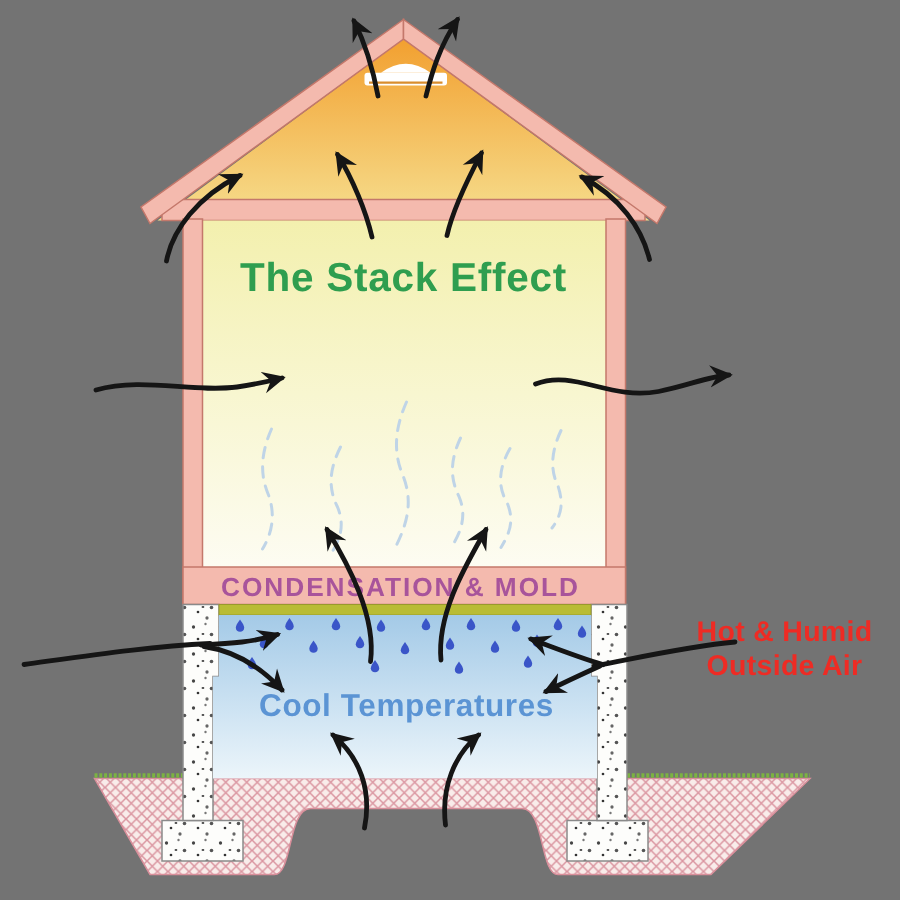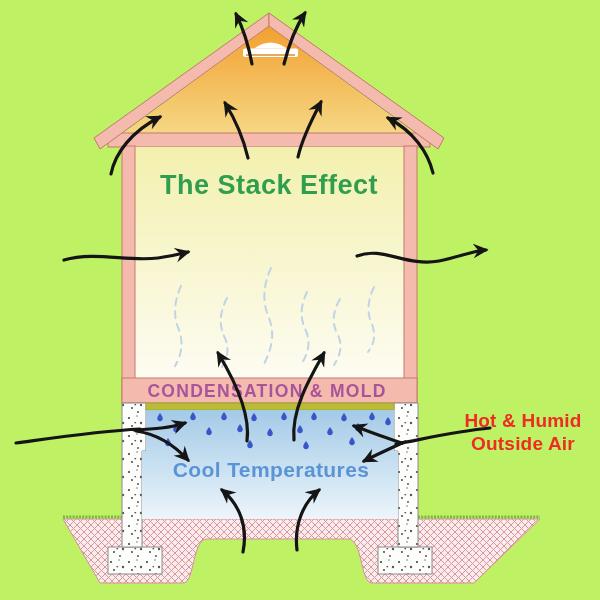--- a/index.html
+++ b/index.html
@@ -1,16 +1,16 @@
 <!DOCTYPE html>
 <html><head>
 <meta charset="utf-8">
 <style>
   html,body{margin:0;padding:0;background:#fff;}
-  .stage{position:relative;width:600px;height:600px;background:#bef264;overflow:hidden;
+  .stage{position:relative;width:600px;height:600px;background:#737373;overflow:hidden;
          font-family:"Liberation Sans",sans-serif;text-align:center;}
   svg{display:block;}
   text{font-family:"Liberation Sans",sans-serif;font-weight:bold;}
   .title-text{font-size:27px;letter-spacing:.5px;}
   .cond-text{font-size:17.5px;letter-spacing:1.3px;}
   .cool-text{font-size:21px;letter-spacing:.4px;}
   .hot-text{font-size:19px;letter-spacing:.2px;}
   .arrow{fill:none;stroke:#151515;stroke-width:3.2;stroke-linecap:round;}
   .wave{fill:none;stroke:#BFD4E7;stroke-width:2;stroke-dasharray:7 6;stroke-linecap:round;}
   .pinkwood{fill:#F4BAAE;stroke:#C4786B;stroke-width:1;}

